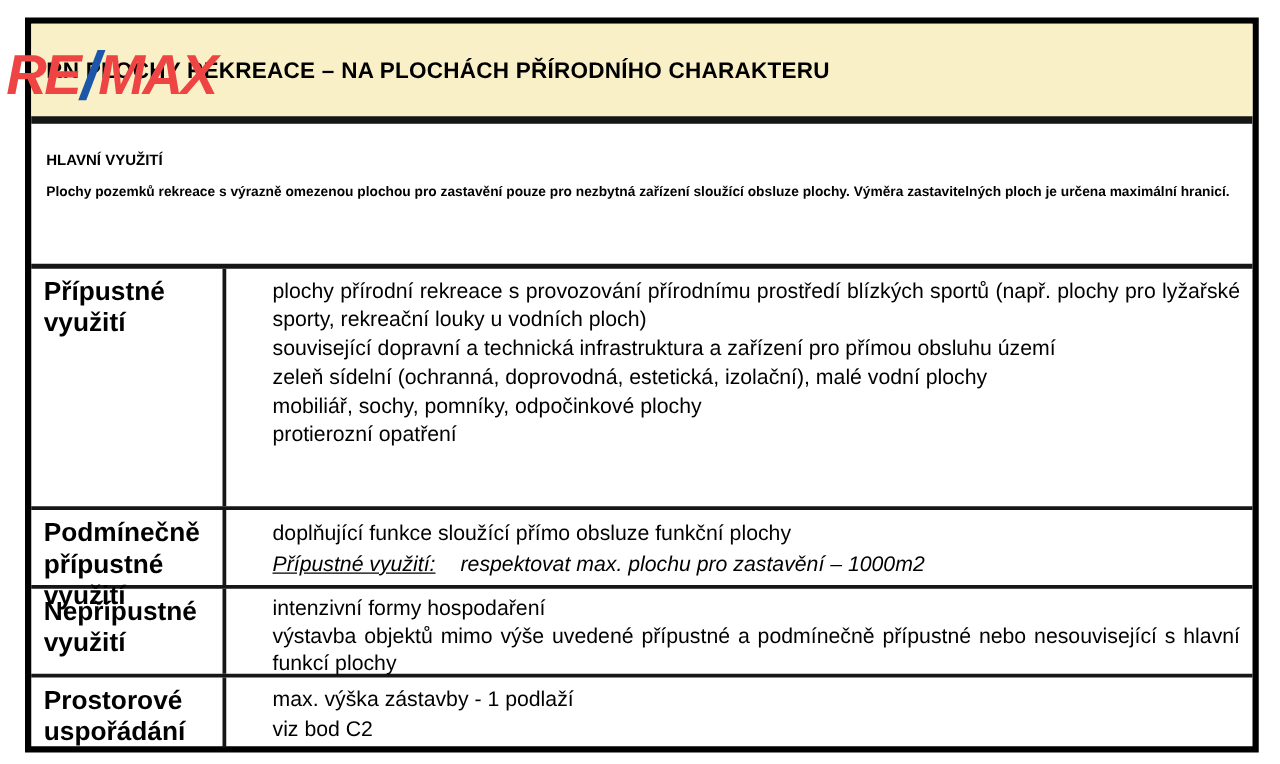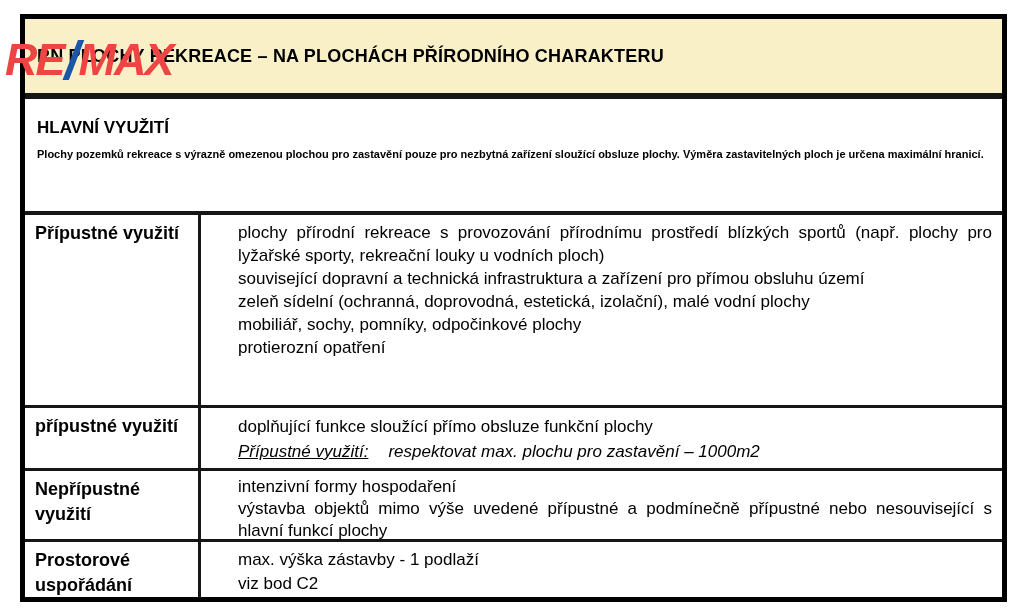--- a/index.html
+++ b/index.html
@@ -22,36 +22,36 @@
   }
   .title{
     font-size:18px;font-weight:bold;letter-spacing:.2px;white-space:nowrap;
   }
   
   .sec2{
     height:116px;flex:0 0 auto;box-sizing:border-box;
     border-bottom:4px solid #161616;
     padding:16px 14px 0 12px;
   }
-  .h2{font-size:17px;font-weight:bold;line-height:26px;}
+  .h2{font-size:12px;font-weight:bold;line-height:26px;}
   .para{
     font-size:11px;font-weight:bold;line-height:27px;
     text-align:justify;
   }
   
   .row{display:flex;box-sizing:border-box;border-bottom:3px solid #161616;}
   .row:last-child{border-bottom:none;flex:1 1 auto;}
   .r1{height:193px;flex:0 0 auto;}
   .r2{height:63px;flex:0 0 auto;}
   .r3{height:71px;flex:0 0 auto;}
   .lbl{
-    width:176px;flex:0 0 auto;box-sizing:border-box;
+    width:156px;flex:0 0 auto;box-sizing:border-box;
     border-right:3px solid #161616;
     padding:6px 6px 0 10px;
-    font-size:18px;font-weight:bold;line-height:25px;
+    font-size:21px;font-weight:bold;line-height:25px;
   }
   .cnt{
     flex:1 1 auto;box-sizing:border-box;min-width:0;
     padding:6px 10px 0 37px;
     font-size:17px;line-height:23px;
   }
   .r2 .cnt{line-height:25px;}
   .r3 .cnt{line-height:22px;padding-top:5px;}
   .row:last-child .cnt{line-height:24px;}
   .item{text-align:justify;}
@@ -89,20 +89,21 @@
       <div class="item">plochy přírodní rekreace s provozování přírodnímu prostředí blízkých sportů (např. plochy pro lyžařské sporty, rekreační louky u vodních ploch)</div>
       <div class="item">související dopravní a technická infrastruktura a zařízení pro přímou obsluhu území</div>
       <div class="item">zeleň sídelní (ochranná, doprovodná, estetická, izolační), malé vodní plochy</div>
       <div class="item">mobiliář, sochy, pomníky, odpočinkové plochy</div>
       <div class="item">protierozní opatření</div>
     </div>
   </div>
 
   <div class="row r2">
     <div class="lbl">
+      <div>Podmínečně</div>
       <div>přípustné využití</div>
     </div>
     <div class="cnt">
       <div class="item">doplňující funkce sloužící přímo obsluze funkční plochy</div>
       <div class="item"><span class="cond-label">Přípustné využití:</span><span class="cond-text">respektovat max. plochu pro zastavění – 1000m2</span></div>
     </div>
   </div>
 
   <div class="row r3">
     <div class="lbl">

